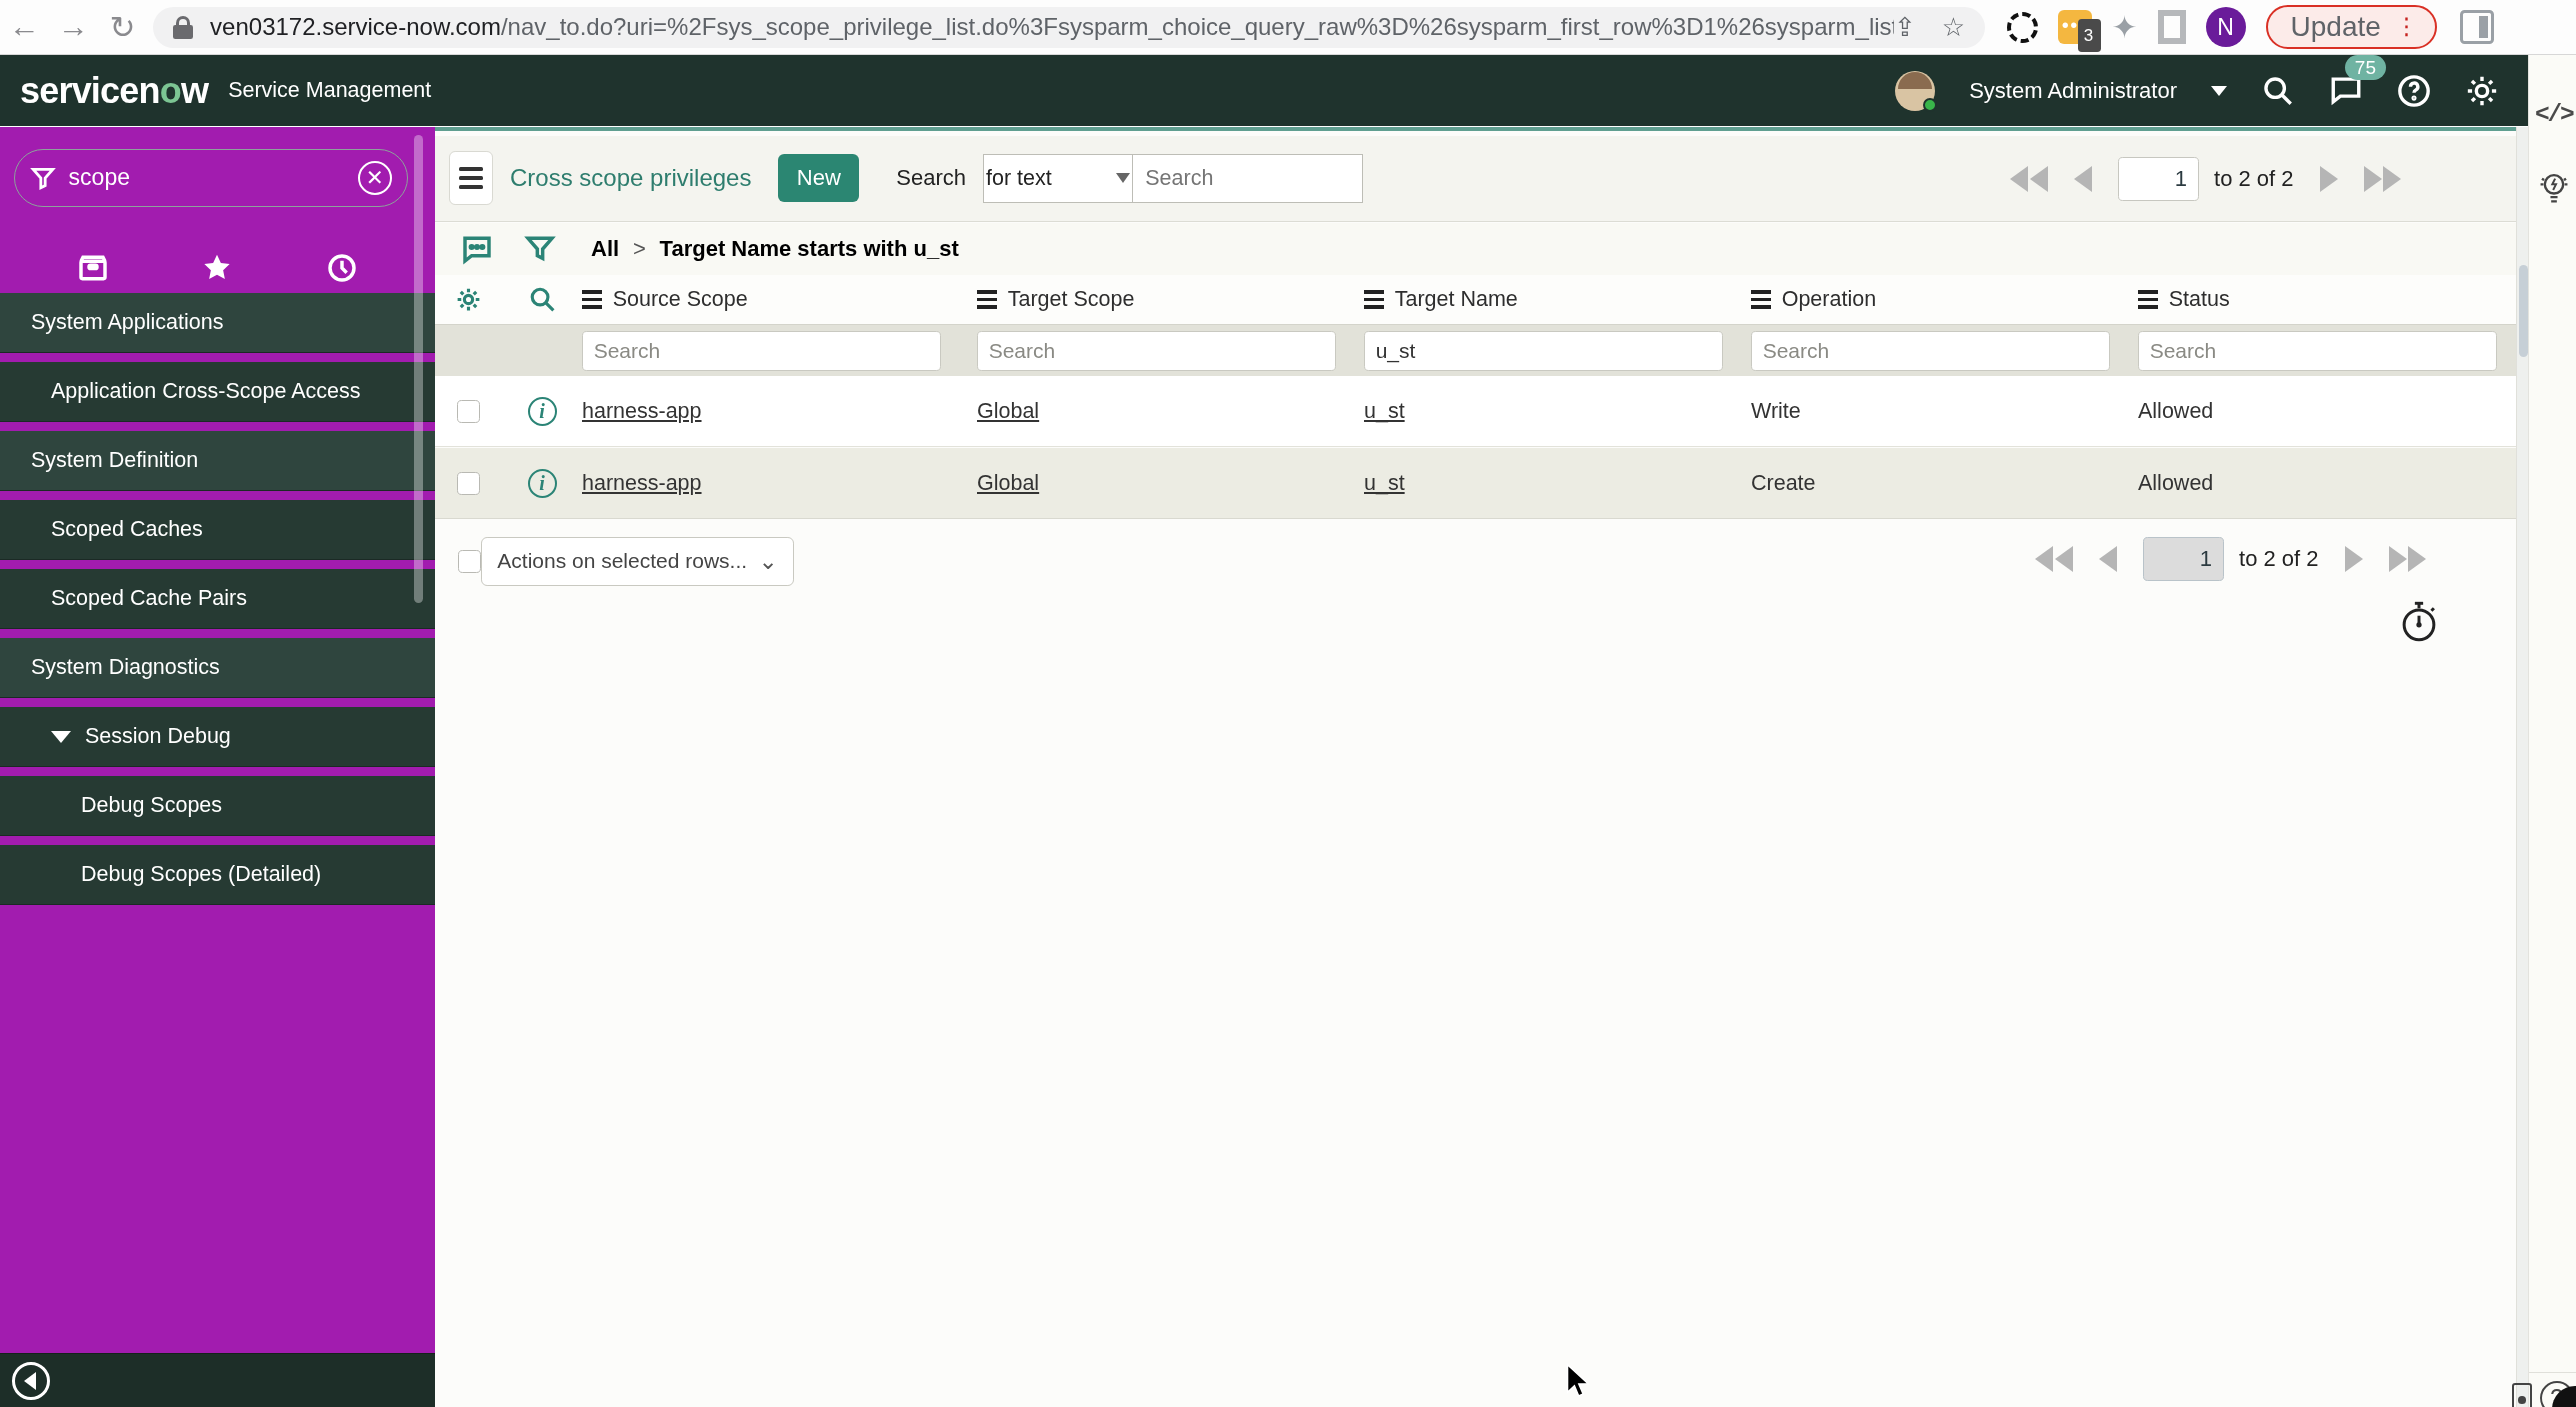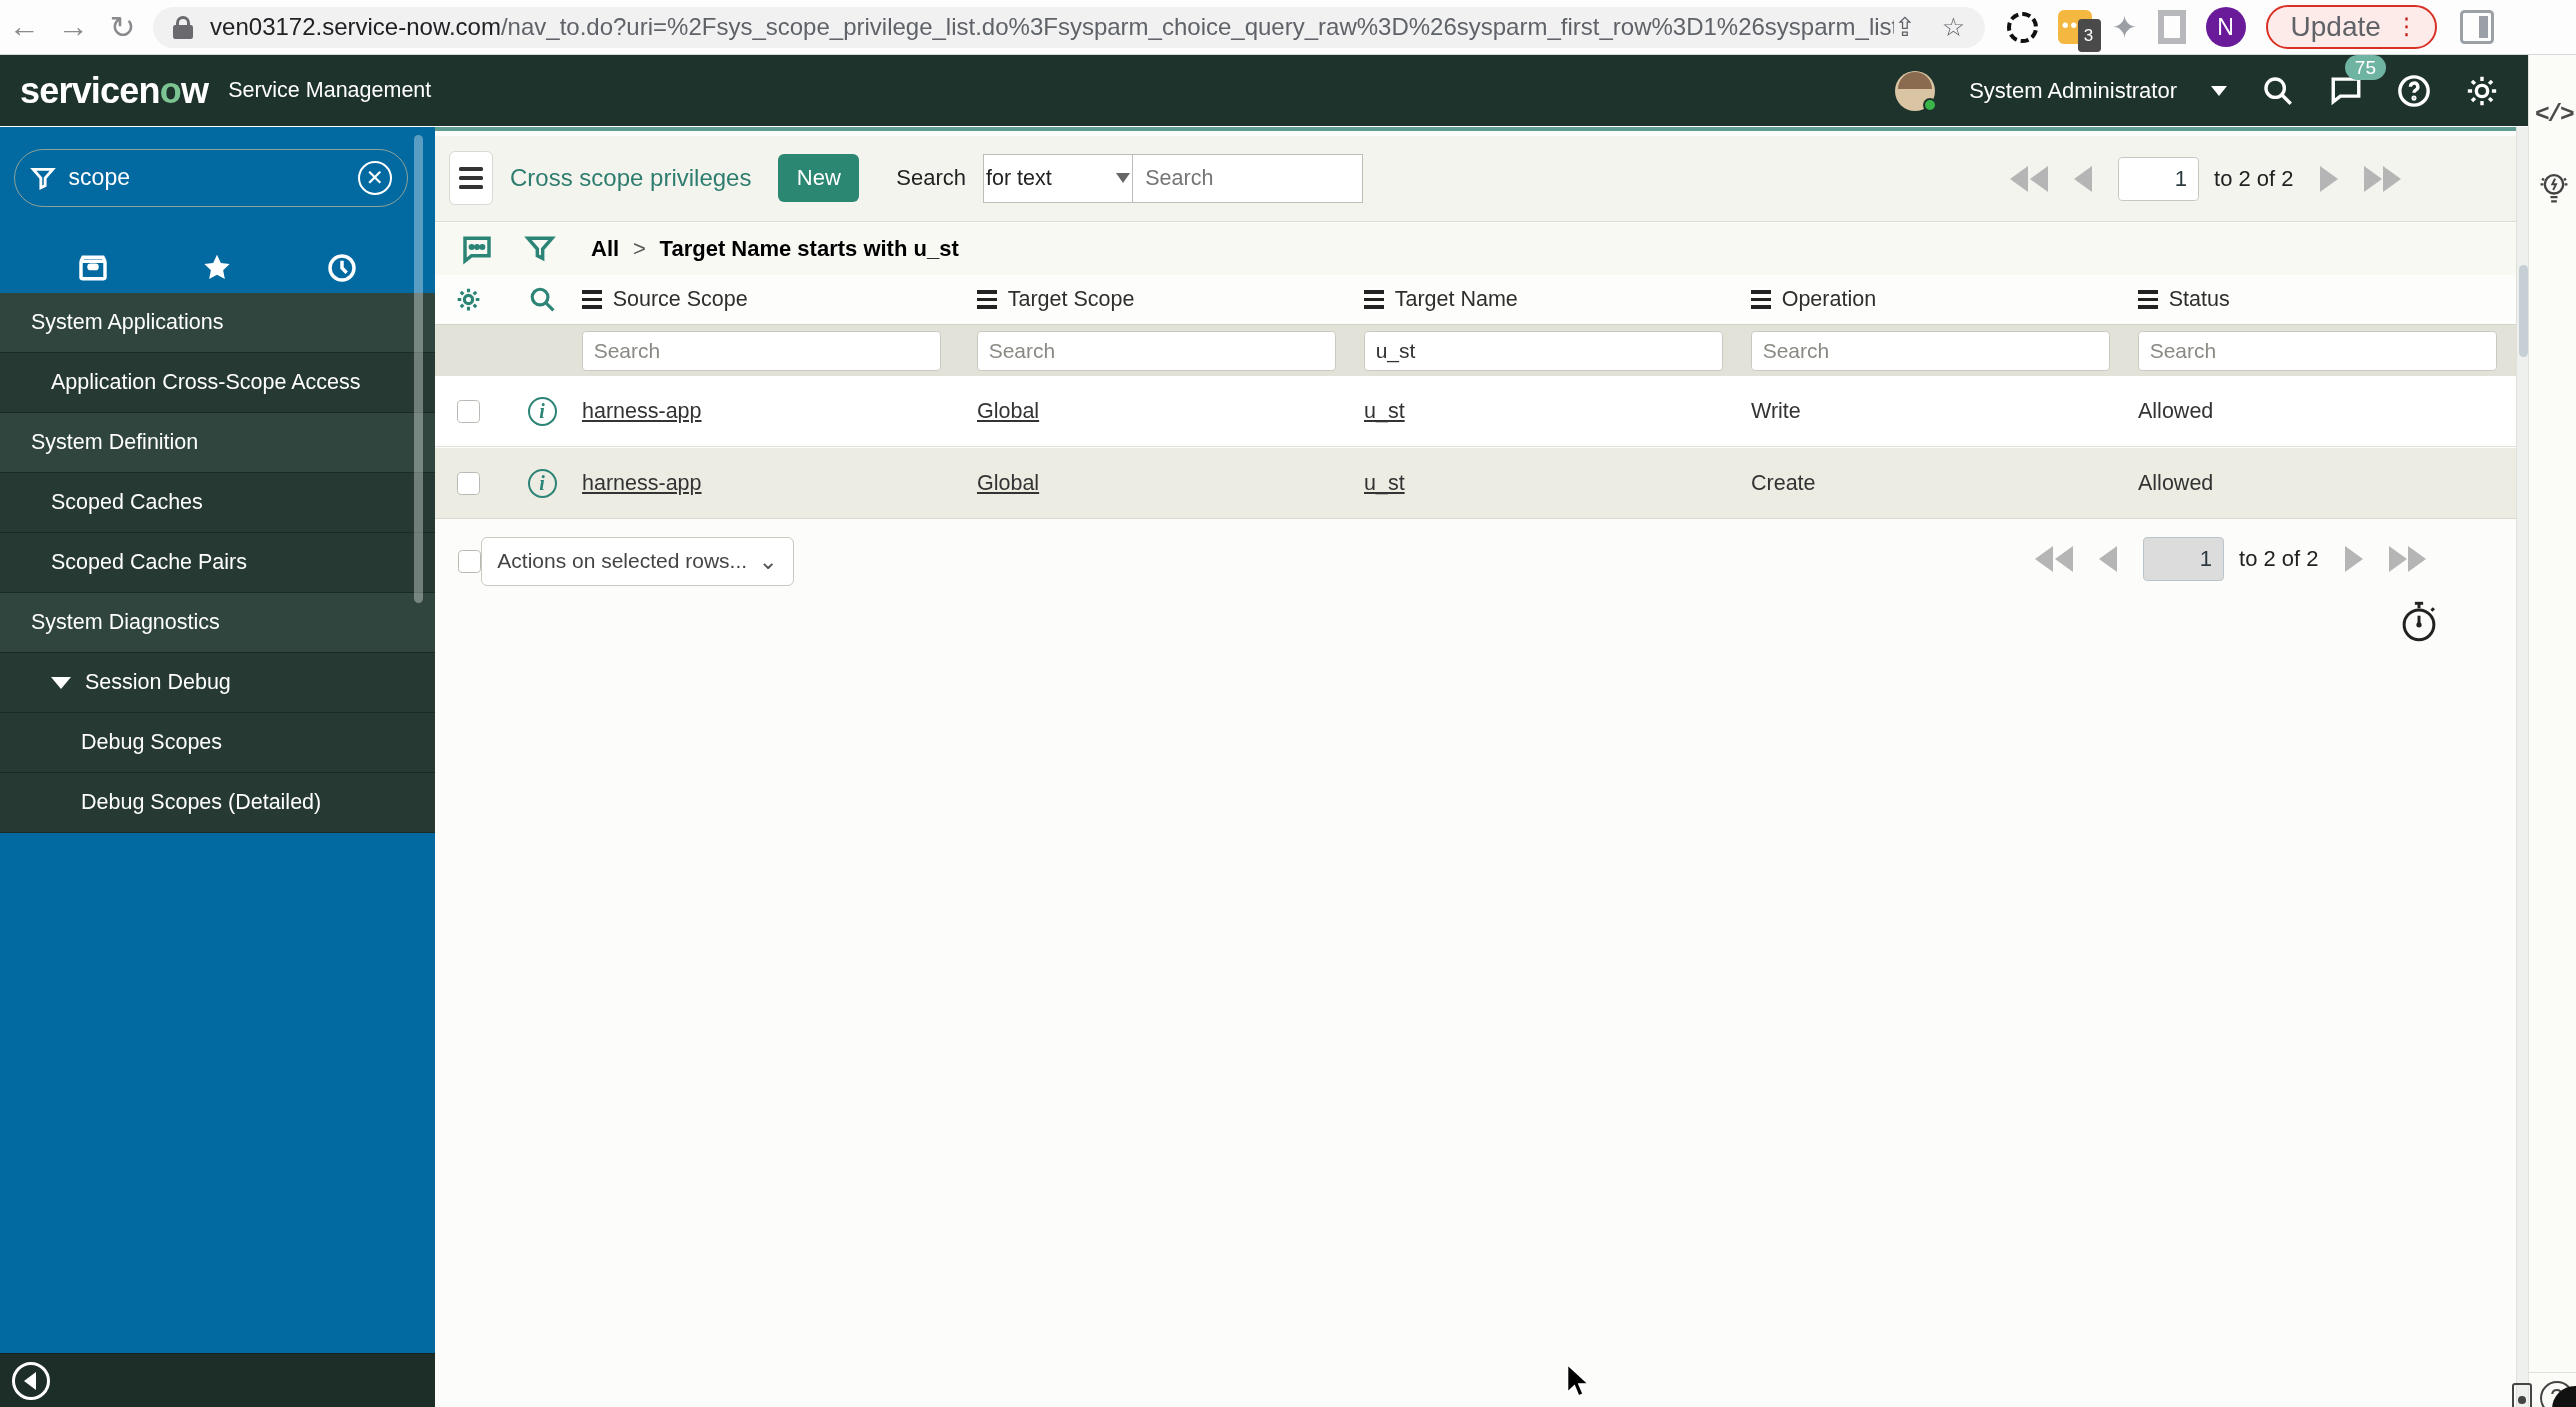--- a/index.html
+++ b/index.html
@@ -39,27 +39,27 @@
   #hdr-avatar { width:40px; height:40px; border-radius:50%; background:#d9c4a3; position:relative; overflow:visible; }
   #hdr-avatar .hair { position:absolute; left:3.1px; top:1.5px; width:34px; height:17px; background:#8a6b4f; border-radius:17px 17px 0 0; }
   #hdr-avatar .dot { position:absolute; right:-1.5px; bottom:-1.5px; width:14px; height:14px; background:#39b54a; border-radius:50%; border:2.3px solid #1f332d; }
   #hdr-user { font-size:22px; }
   .caret-down { width:0; height:0; border-left:8.4px solid transparent; border-right:8.4px solid transparent; border-top:10.7px solid #fff; }
   .bnr-ico { width:34px; height:34px; stroke:#fff; fill:none; stroke-width:2.4; }
   #msg-wrap { position:relative; }
   #msg-badge { position:absolute; top:-17px; right:-23px; background:#6fb3a2; color:#fff; font-size:19px; border-radius:17px; padding:1.5px 10px; }
 
   
-  #sidebar { left:0; top:127px; width:435px; height:1281px; background:#0369a1; }
+  #sidebar { left:0; top:127px; width:435px; height:1281px; background:#a21caf; }
   #nav-search { position:absolute; left:14px; top:21.5px; width:394px; height:58px; border:1.5px solid #8da39b; border-radius:32px; display:flex; align-items:center; padding:0 15.3px; }
   #nav-search input { background:transparent; border:none; outline:none; color:#fff; font-size:23px; width:276px; margin-left:12.3px; font-family:"Liberation Sans",sans-serif; }
   #nav-search .clear { margin-left:auto; width:34px; height:34px; border:2.3px solid #fff; border-radius:50%; color:#fff; font-size:21.5px; display:flex; align-items:center; justify-content:center; }
   #nav-tabs { position:absolute; left:0; top:92px; width:435px; height:98px; display:flex; align-items:center; justify-content:space-around; border-bottom:1.5px solid #18261f; padding:0 31px; }
   .tab-ico { width:32px; height:32px; stroke:#fff; fill:none; stroke-width:2.6; }
-  #nav-items { position:absolute; left:0; top:166px; width:435px; display:flex; flex-direction:column; }
+  #nav-items { position:absolute; left:0; top:166px; width:435px; display:flex; flex-direction:column;gap:9px; }
   .nav-row { height:60px; display:flex; align-items:center; color:#fff; font-size:21.5px; border-bottom:0.8px solid #1b2a25; }
   .nav-row.section { background:#2f453e; padding-left:31px; }
   .nav-row.item { background:#263a33; padding-left:51px; }
   .nav-row.subitem { background:#263a33; padding-left:81px; }
   .tri-down { width:0; height:0; border-left:10px solid transparent; border-right:10px solid transparent; border-top:12.3px solid #fff; margin-right:14px; }
   #sb-scroll { position:absolute; left:414px; top:7.7px; width:9.2px; height:468px; background:rgba(255,255,255,.35); border-radius:4.6px; }
   #sidebar-footer { position:absolute; left:0; bottom:0; width:435px; height:55px; background:#1d2e28; border-top:0.8px solid #15211c; }
   #collapse-btn { position:absolute; left:12.3px; top:7.7px; width:38px; height:38px; border:3.1px solid #fff; border-radius:50%; display:flex; align-items:center; justify-content:center; }
   #collapse-btn .tri { width:0; height:0; border-top:9.2px solid transparent; border-bottom:9.2px solid transparent; border-right:12.3px solid #fff; margin-right:2.3px; }
 

